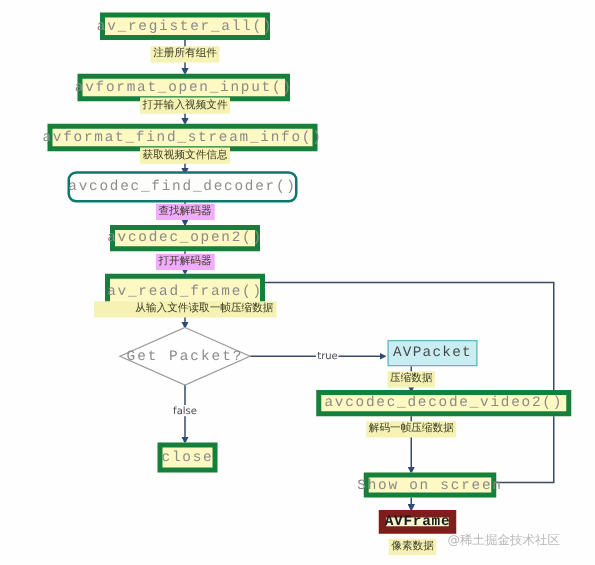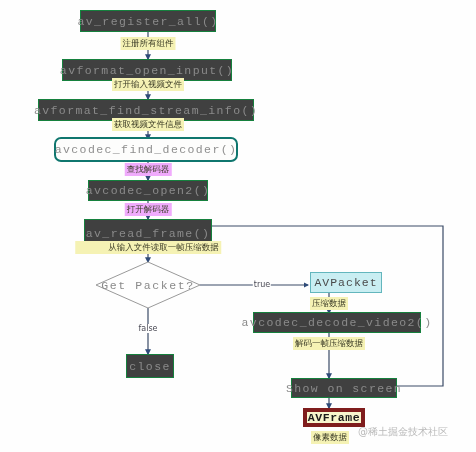--- a/index.html
+++ b/index.html
@@ -26,22 +26,22 @@
     height: 452px;
   }
 
   
   .node {
     position: absolute;
     box-sizing: border-box;
     display: flex;
     align-items: center;
     justify-content: center;
-    background: #404040;
-    border: 1px solid #15803d;
+    background: #fef9c3;
+    border: 4px solid #15803d;
     color: #8a8a8a;
     font-family: "Liberation Mono", monospace;
     font-size: 11.5px;
     letter-spacing: 1.4px;
     white-space: nowrap;
     z-index: 3;
   }
   .node.highlight {
     border: 2px solid #0f766e;
     border-radius: 7px;
@@ -49,21 +49,21 @@
     background: #fdfdfc;
   }
   .node.packet {
     background: #c9eef2;
     border: 1px solid #63b6bd;
     color: #4a4a4a;
     letter-spacing: 1px;
   }
   .node.frame {
     background: #f7f5cd;
-    border: 4px solid #7f1d1d;
+    border: 6px solid #7f1d1d;
     color: #1b1b1b;
     font-weight: bold;
     letter-spacing: 0.6px;
   }
 
   
   .diamond {
     position: absolute;
     z-index: 3;
   }
@@ -176,21 +176,21 @@
   <div class="node" style="left:84px;  top:219px; width:128px; height:28px;">av_read_frame()</div>
 
   <div class="diamond" style="left:96px; top:262px; width:104px; height:46px;">
     <div class="dlabel">Get Packet?</div>
   </div>
 
   <div class="node" style="left:126px; top:354px; width:48px; height:24px;">close</div>
 
   <div class="node packet" style="left:310px; top:272px; width:72px; height:21px;">AVPacket</div>
 
-  <div class="node" style="left:253px; top:312px; width:168px; height:21px;">avcodec_decode_video2()</div>
+  <div class="node" style="left:253px; top:312px; width:204px; height:21px;">avcodec_decode_video2()</div>
 
   <div class="node" style="left:291px; top:378px; width:106px; height:20px;">Show on screen</div>
 
   <div class="node frame" style="left:303px; top:408px; width:62px; height:19px;">AVFrame</div>
 
   <div class="elabel" style="left:148px; top:37px;">注册所有组件</div>
 
   <div class="elabel" style="left:148px; top:78px;">打开输入视频文件</div>
 
   <div class="elabel" style="left:148px; top:118px;">获取视频文件信息</div>

